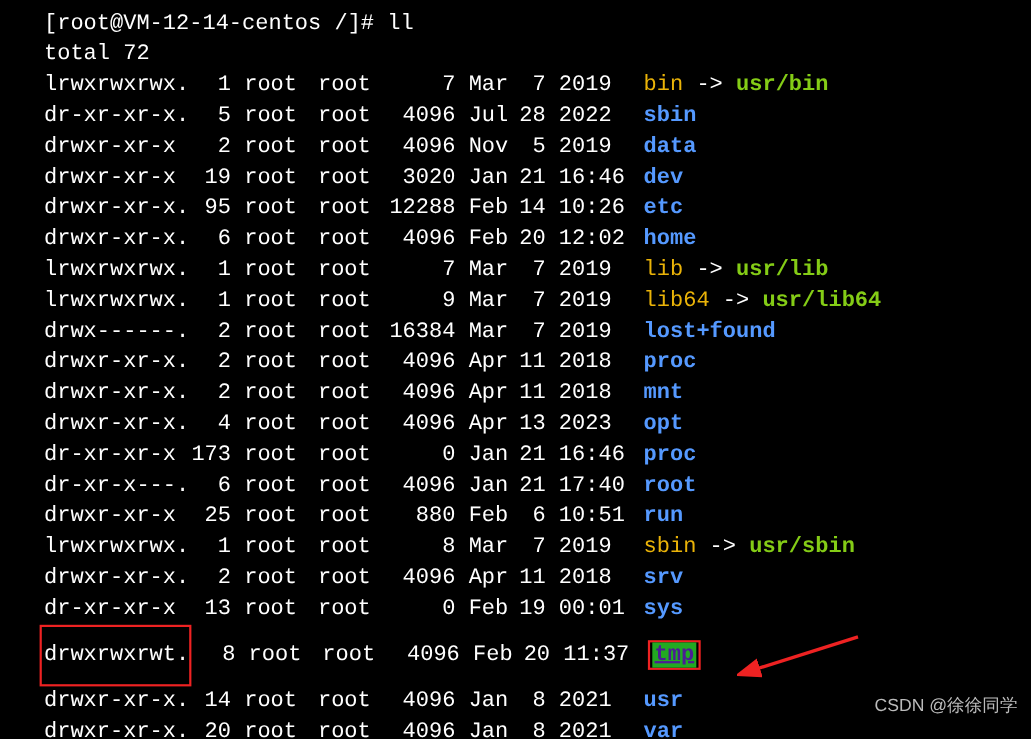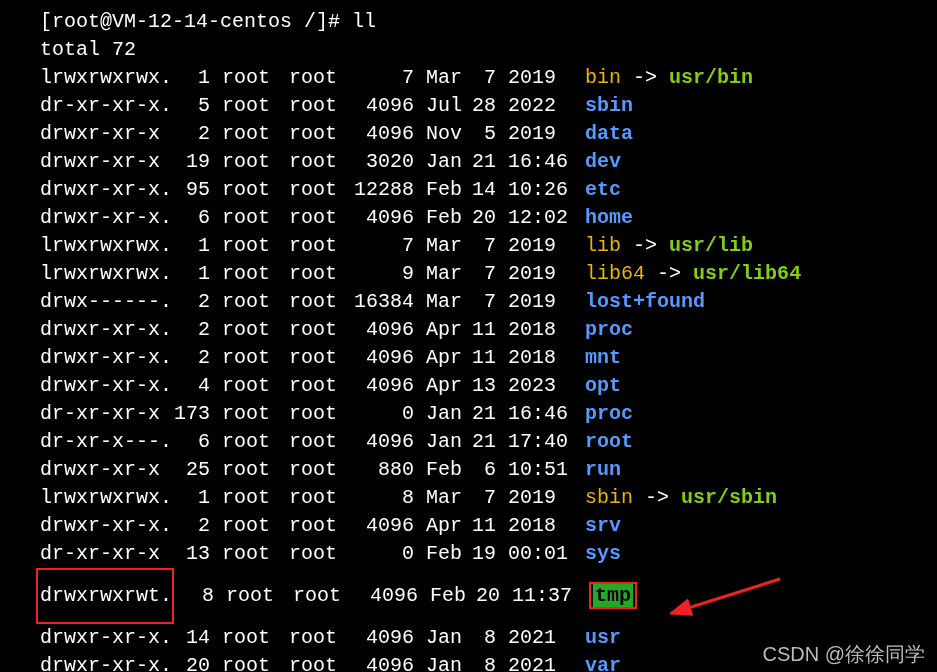--- a/index.html
+++ b/index.html
@@ -27,41 +27,42 @@
     .time  { display: inline-block; width: 65px; text-align: left; }
     .name  { display: inline; }
 
     .c-link    { color: #eab308; font-weight: normal; }
     .c-dir     { color: #5599ff; font-weight: bold; }
     .c-arrow   { color: #ffffff; }
     .c-target-dir { color: #84cc16; font-weight: bold; }
 
     .sticky {
       background: #22aa22;
-      color: #000000;
+      color: #4c1d95;
       font-weight: bold;
       padding: 0 2px;
+      text-decoration: underline;
     }
 
     .red-box-perms {
       border: 2px solid #ee2222;
       padding: 12px 2px;
       margin-left: -4px;
     }
     .red-box-name {
       border: 2px solid #ee2222;
       padding: 0 2px;
     }
 
     .watermark {
       position: absolute;
-      bottom: 4px;
+      bottom: 16px;
       right: 12px;
       color: #bbbbbb;
-      font-size: 20px;
+      font-size: 16px;
       font-family: sans-serif;
     }
 
     svg.arrow {
       position: absolute;
       top: 577px;
       left: 670px;
       pointer-events: none;
     }
   </style>

